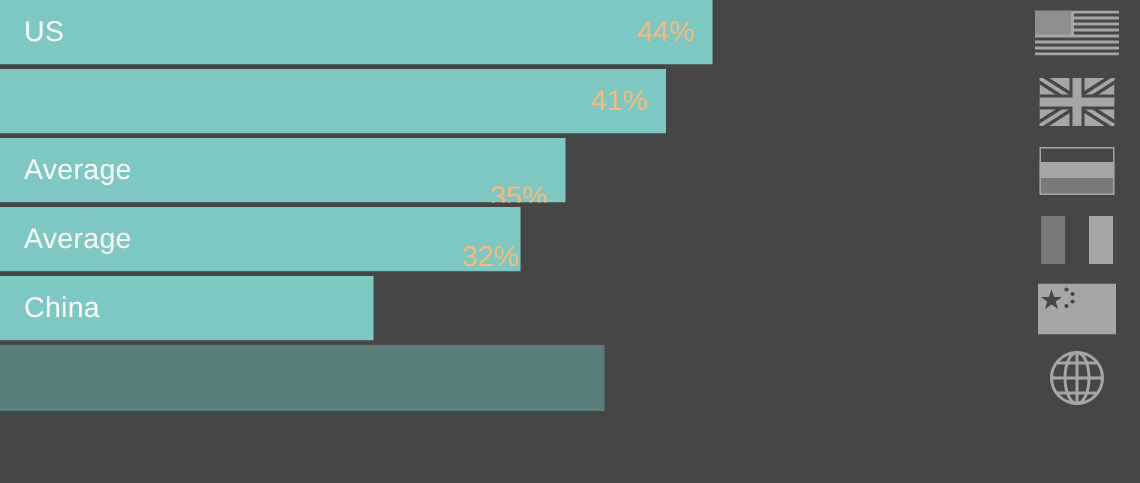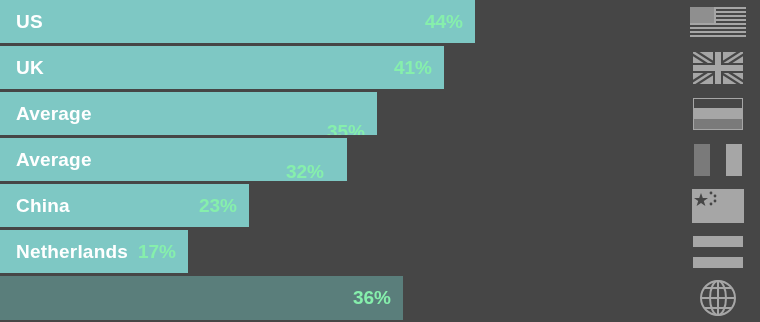--- a/index.html
+++ b/index.html
@@ -14,21 +14,20 @@
     background: #464646;
     font-family: "Liberation Sans", sans-serif;
     overflow: hidden;
   }
   .bar-row {
     position: relative;
     height: 43px;
     margin-bottom: 3px;
     background: #464646;
     overflow: hidden;
-    font-weight: bold;
   }
   .bar-row.last { margin-bottom: 0; height: 44px; }
 
   .bar-fill {
     position: absolute;
     left: 0;
     top: 0;
     bottom: 0;
     background: #7ec8c4;
   }
@@ -46,21 +45,21 @@
     letter-spacing: 0.2px;
     white-space: nowrap;
     z-index: 3;
   }
   .row-value {
     position: absolute;
     top: 0;
     bottom: 0;
     display: flex;
     align-items: center;
-    color: #86efac;
+    color: #fdba74;
     font-size: 19px;
     white-space: nowrap;
     z-index: 3;
   }
 
   .flag-cell {
     position: absolute;
     right: 14px;
     top: 0;
     bottom: 0;
@@ -91,21 +90,20 @@
         <rect x="26" y="14" width="30" height="2" fill="#464646"></rect>
         <rect x="0" y="18" width="56" height="2" fill="#464646"></rect>
         <rect x="0" y="22" width="56" height="2" fill="#464646"></rect>
         <rect x="0" y="26" width="56" height="2" fill="#464646"></rect>
       </svg>
     </div>
   </div>
 
   <div class="bar-row">
     <div class="bar-fill" style="width: 444px;"></div>
-    <div class="row-label">UK</div>
     <div class="row-value" style="right: 328px; margin-left: 12px;">41%</div>
     <div class="flag-cell">
       <svg width="50" height="32" viewBox="0 0 50 32" aria-hidden="true">
         <rect x="0" y="0" width="50" height="32" fill="#a6a6a6"></rect>
         <path d="M0,0 L50,32 M50,0 L0,32" stroke="#464646" stroke-width="7"></path>
         <path d="M0,0 L50,32 M50,0 L0,32" stroke="#a6a6a6" stroke-width="2.5"></path>
         <rect x="20" y="0" width="10" height="32" fill="#464646"></rect>
         <rect x="0" y="11" width="50" height="10" fill="#464646"></rect>
         <rect x="22" y="0" width="6" height="32" fill="#a6a6a6"></rect>
         <rect x="0" y="13" width="50" height="6" fill="#a6a6a6"></rect>
@@ -123,62 +121,48 @@
         <rect x="0" y="10" width="50" height="11" fill="#a6a6a6"></rect>
         <rect x="0" y="21" width="50" height="11" fill="#7a7a7a"></rect>
         <rect x="0" y="0" width="50" height="32" fill="none" stroke="#a6a6a6" stroke-width="2"></rect>
       </svg>
     </div>
   </div>
 
   <div class="bar-row">
     <div class="bar-fill" style="width: 347px;"></div>
     <div class="row-label">Average</div>
-    <div class="row-value" style="right: 436px; margin-top: 24px;">32%</div>
+    <div class="row-value" style="right: 414px; margin-top: 24px;">32%</div>
     <div class="flag-cell">
       <svg width="48" height="32" viewBox="0 0 48 32" aria-hidden="true">
         <rect x="0" y="0" width="16" height="32" fill="#7a7a7a"></rect>
         <rect x="16" y="0" width="16" height="32" fill="#464646"></rect>
         <rect x="32" y="0" width="16" height="32" fill="#a6a6a6"></rect>
       </svg>
     </div>
   </div>
 
   <div class="bar-row">
     <div class="bar-fill" style="width: 249px;"></div>
     <div class="row-label">China</div>
-    <div class="row-value" style="right: 523px;">23%</div>
     <div class="flag-cell">
       <svg width="52" height="34" viewBox="0 0 52 34" aria-hidden="true">
         <rect x="0" y="0" width="52" height="34" fill="#a6a6a6"></rect>
         <polygon points="9,4 10.8,9 16,9 11.8,12 13.4,17 9,14 4.6,17 6.2,12 2,9 7.2,9" fill="#464646"></polygon>
         <circle cx="19" cy="4" r="1.4" fill="#464646"></circle>
         <circle cx="23" cy="7" r="1.4" fill="#464646"></circle>
         <circle cx="23" cy="12" r="1.4" fill="#464646"></circle>
         <circle cx="19" cy="15" r="1.4" fill="#464646"></circle>
       </svg>
     </div>
   </div>
 
-  <div class="bar-row">
-    <div class="bar-fill" style="width: 188px;"></div>
-    <div class="row-label">Netherlands</div>
-    <div class="row-value" style="right: 584px;">17%</div>
-    <div class="flag-cell">
-      <svg width="50" height="32" viewBox="0 0 50 32" aria-hidden="true">
-        <rect x="0" y="0" width="50" height="11" fill="#a6a6a6"></rect>
-        <rect x="0" y="11" width="50" height="10" fill="#464646"></rect>
-        <rect x="0" y="21" width="50" height="11" fill="#a6a6a6"></rect>
-      </svg>
-    </div>
-  </div>
 
   <div class="bar-row last average">
     <div class="bar-fill" style="width: 403px;"></div>
-    <div class="row-value" style="right: 369px;">36%</div>
     <div class="flag-cell">
       <svg width="38" height="38" viewBox="0 0 38 38" aria-hidden="true">
         <circle cx="19" cy="19" r="17" fill="none" stroke="#a6a6a6" stroke-width="2"></circle>
         <line x1="2" y1="19" x2="36" y2="19" stroke="#a6a6a6" stroke-width="2"></line>
         <line x1="5" y1="9" x2="33" y2="9" stroke="#a6a6a6" stroke-width="2"></line>
         <line x1="5" y1="29" x2="33" y2="29" stroke="#a6a6a6" stroke-width="2"></line>
         <line x1="19" y1="2" x2="19" y2="36" stroke="#a6a6a6" stroke-width="2"></line>
         <ellipse cx="19" cy="19" rx="8" ry="17" fill="none" stroke="#a6a6a6" stroke-width="2"></ellipse>
       </svg>
     </div>

